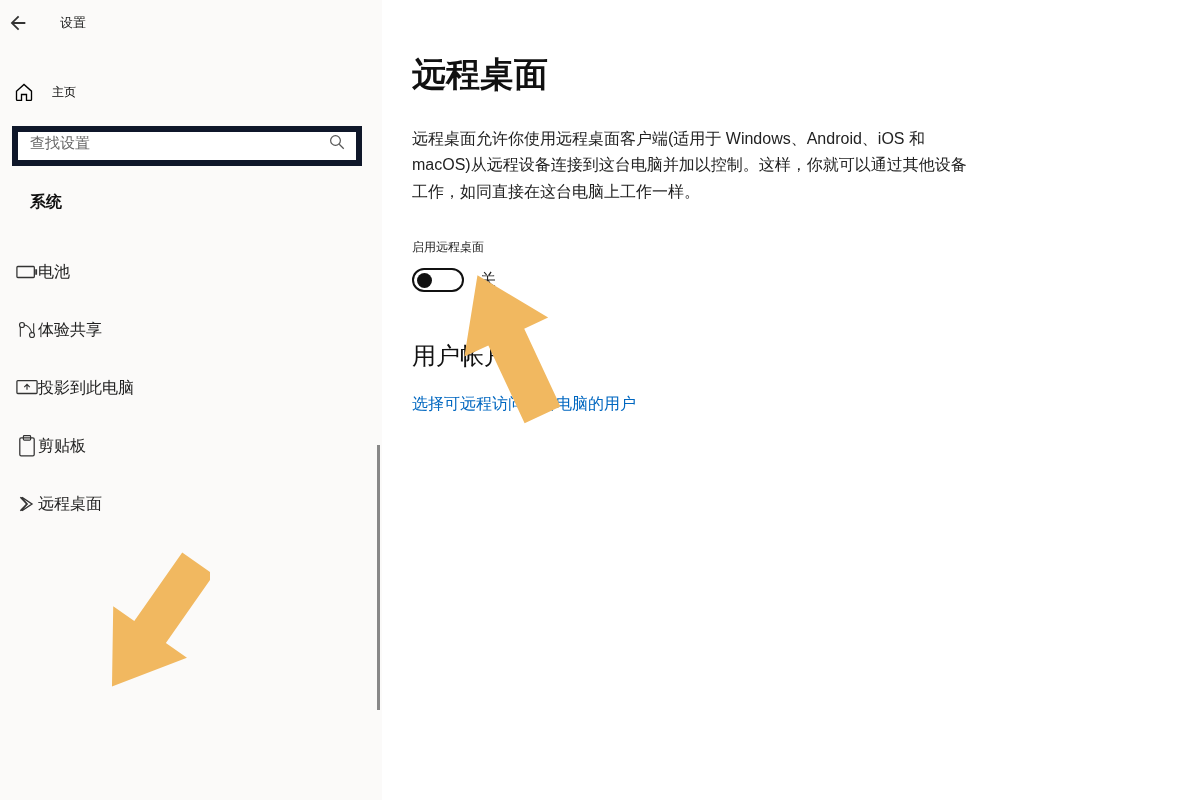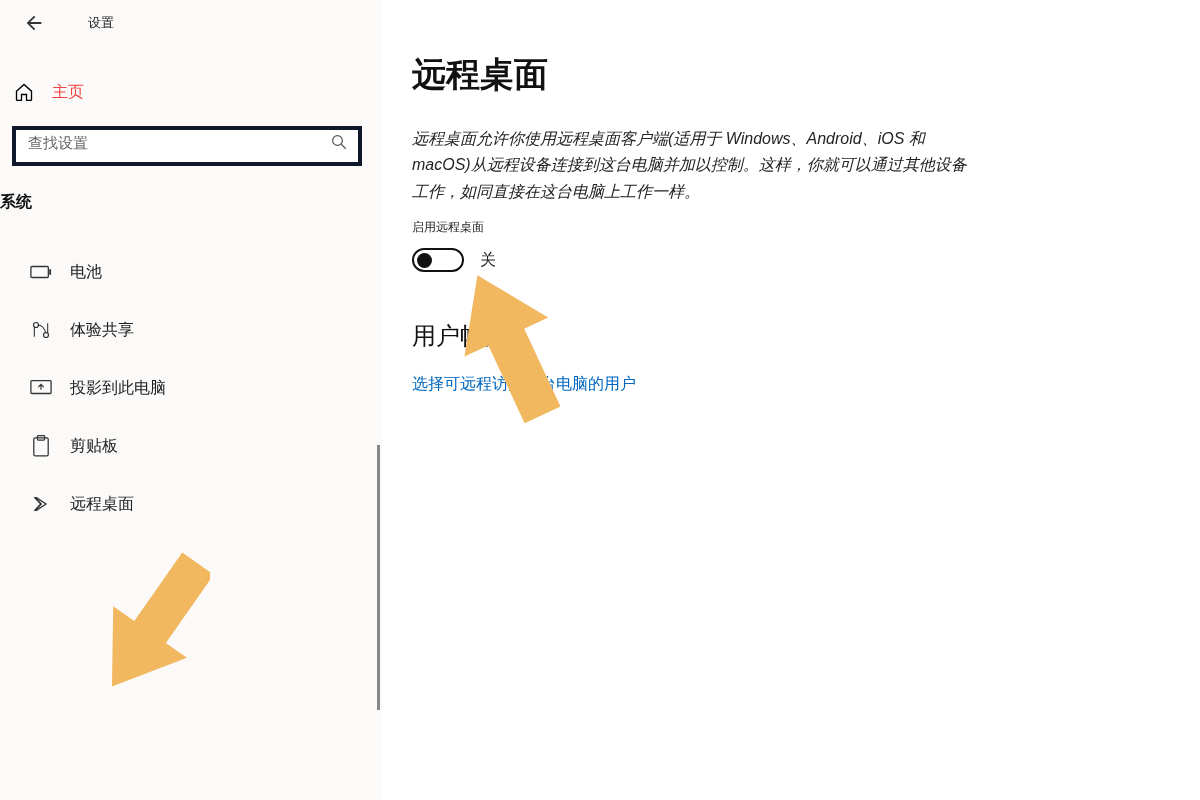--- a/index.html
+++ b/index.html
@@ -12,74 +12,73 @@
     width: 382px;
     height: 100%;
     background: #fbfaf9;
     position: relative;
     padding-top: 0;
   }
   .sidebar-top {
     height: 46px;
     display: flex;
     align-items: center;
-    gap: 40px;
-    padding-left: 20px;
+    gap: 28px;
+    padding-left: 4px;
   }
   .back-btn {
     width: 28px; height: 28px;
     display: flex; align-items: center; justify-content: center;
     color: #333;
   }
   .title-small { font-size: 13px; color: #222; }
 
   .home-row {
     display: flex; align-items: center;
     height: 56px;
     padding-left: 14px;
     gap: 18px;
     margin-top: 18px;
   }
-  .home-label { font-size: 16px; color: #ef4444; }
+  .home-label { font-size: 12px; color: #000000; }
 
   .search-wrap { padding: 0 12px 0 12px; margin-top: 6px; }
   .search {
     width: 350px;
     height: 40px;
-    border: 4px solid #0f172a;
+    border: 6px solid #0f172a;
     background: #fff;
     display: flex; align-items: center;
     padding: 0 10px 8px 12px;
   }
   .search input {
     flex: 1;
     border: none; outline: none;
     font-size: 15px;
     color: #666;
     background: transparent;
   }
   .search input::placeholder { color: #666; }
   .search-icon { width: 18px; height: 18px; color: #555; }
 
   .category {
     font-weight: 700;
     font-size: 16px;
     color: #111;
-    padding-left: 0;
+    padding-left: 30px;
     margin-top: 26px;
     margin-bottom: 30px;
   }
 
   .nav { display: flex; flex-direction: column; }
   .nav-item {
     height: 58px;
     display: flex;
     align-items: center;
-    padding-left: 30px;
-    gap: 18px;
+    padding-left: 16px;
     cursor: default;
   }
   .nav-item .ico {
     width: 22px; height: 22px;
     display: flex; align-items: center; justify-content: center;
     color: #333;
   }
   .nav-item .label { font-size: 16px; color: #222; }
 
   .active-marker {
@@ -98,22 +97,21 @@
     font-size: 34px;
     font-weight: 600;
     color: #111;
     margin-bottom: 28px;
   }
   .desc {
     font-size: 16px;
     line-height: 1.65;
     color: #222;
     max-width: 560px;
-    margin-bottom: 14px;
-    font-style: italic;
+    margin-bottom: 34px;
   }
   .toggle-label {
     font-size: 12px;
     color: #222;
     margin-bottom: 12px;
   }
   .toggle-row {
     display: flex; align-items: center; gap: 16px;
     margin-bottom: 48px;
   }

